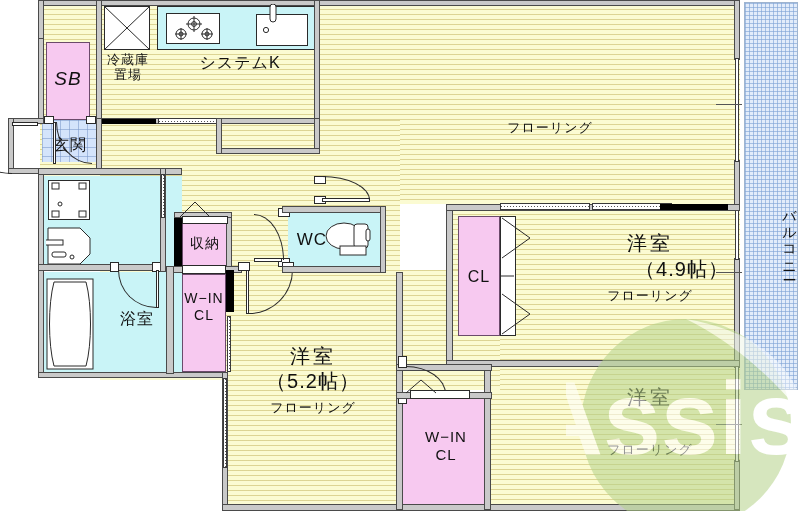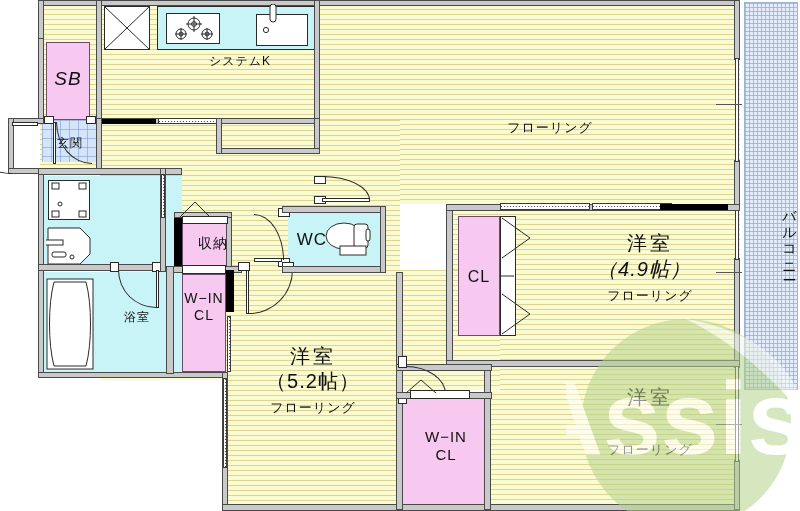--- a/index.html
+++ b/index.html
@@ -89,21 +89,21 @@
     text-align: center;
     line-height: 1.18;
     white-space: pre;
     letter-spacing: 0.5px;
     pointer-events: none;
   }
   .lbl-room-name { font-size: 20px; letter-spacing: 3px; }
   .lbl-room-size { font-size: 20px; letter-spacing: 1px; }
   .lbl-room-mat  { font-size: 13px; letter-spacing: 1px; }
   .lbl-sm { font-size: 13px; letter-spacing: 1px; }
-  .lbl-md { font-size: 12px; letter-spacing: 1px; }
+  .lbl-md { font-size: 16px; letter-spacing: 1px; }
   .lbl-lg { font-size: 22px; letter-spacing: 3px; font-style: italic; }
   .lbl-vert {
     writing-mode: vertical-rl;
     text-orientation: upright;
     letter-spacing: 2px;
     font-size: 14px;
   }
 
   
   .fix { position: absolute; box-sizing: border-box; border: 1px solid #2a2a2a; background: #ffffff; }
@@ -181,20 +181,22 @@
   <div class="abs window-sash" style="left:735px; top:366px; width:4px; height:96px;"></div>
   <div class="abs fix-none" style="left:716px; top:104px; width:26px; height:1px; background:#555;"></div>
   <div class="abs fix-none" style="left:716px; top:272px; width:26px; height:1px; background:#555;"></div>
   <div class="abs fix-none" style="left:716px; top:424px; width:26px; height:1px; background:#555;"></div>
 
   <div class="abs" style="left:104px; top:6px; width:46px; height:44px; background:#ffffff; border:1px solid #2a2a2a;"></div>
   <svg class="abs" style="left:104px; top:6px;" width="46" height="44" viewBox="0 0 46 44">
     <line x1="0" y1="0" x2="46" y2="44" stroke="#2a2a2a" stroke-width="1"></line>
     <line x1="46" y1="0" x2="0" y2="44" stroke="#2a2a2a" stroke-width="1"></line>
   </svg>
+  <div class="lbl lbl-sm" style="left:100px; top:52px; width:56px;">冷蔵庫
+置場</div>
 
   <div class="abs" style="left:157px; top:6px; width:160px; height:44px; background:#c9f4f7; border:1px solid #2a2a2a;"></div>
 
   <div class="abs fix" style="left:166px; top:13px; width:54px; height:31px;"></div>
   <svg class="abs" style="left:166px; top:13px;" width="54" height="31" viewBox="0 0 54 31">
     <g stroke="#2a2a2a" fill="none" stroke-width="1">
       <circle cx="28" cy="11" r="6"></circle>
         <circle cx="28" cy="11" r="2.4"></circle>
       <line x1="28" y1="3" x2="28" y2="19"></line>
         <line x1="20" y1="11" x2="36" y2="11"></line>
@@ -272,21 +274,21 @@
   <div class="abs wall" style="left:38px; top:264px; width:124px; height:7px;"></div>
 
   <div class="abs" style="left:110px; top:262px; width:9px; height:10px; background:#fff; border:1px solid #2a2a2a;"></div>
   <div class="abs" style="left:152px; top:262px; width:9px; height:10px; background:#fff; border:1px solid #2a2a2a;"></div>
   <div class="abs door-leaf" style="left:156px; top:270px; width:3px; height:38px;"></div>
   <div class="abs door-swing swing-bl" style="left:118px; top:270px; width:38px; height:38px;"></div>
 
   <div class="abs wall" style="left:160px; top:168px; width:6px; height:104px;"></div>
   <div class="abs window-dotted" style="left:161px; top:174px; width:4px; height:44px; background-image:repeating-linear-gradient(to bottom,#555 0 1px,transparent 1px 3px); background-size:1px 100%;"></div>
 
-  <div class="lbl lbl-sm" style="left:182px; top:235px; width:46px; font-size:14px;padding-left:8px;">収納</div>
+  <div class="lbl lbl-sm" style="left:182px; top:235px; width:46px; font-size:14px;">収納</div>
   <div class="abs wall-black" style="left:174px; top:218px; width:8px; height:50px;"></div>
   <div class="abs wall" style="left:226px; top:214px; width:6px; height:56px;"></div>
   <div class="abs wall" style="left:174px; top:212px; width:58px; height:6px;"></div>
   <div class="abs" style="left:182px; top:216px; width:46px; height:8px; background:#fff; border:1px solid #2a2a2a;"></div>
   <svg class="abs" style="left:178px; top:200px;" width="34" height="18" viewBox="0 0 34 18">
     <path d="M2 17 L17 2 L32 17" fill="none" stroke="#2a2a2a" stroke-width="1"></path>
   </svg>
 
   <div class="lbl lbl-sm" style="left:178px; top:290px; width:52px; font-size:14px;">W−IN
 CL</div>
@@ -331,21 +333,21 @@
 
   <div class="abs wall" style="left:446px; top:204px; width:7px; height:164px;"></div>
   <div class="abs wall" style="left:446px; top:204px; width:294px; height:7px;"></div>
   <div class="abs wall" style="left:446px; top:360px; width:294px; height:7px;"></div>
 
   <div class="abs window-dotted" style="left:500px; top:203px; width:90px; height:7px;"></div>
   <div class="abs window-dotted" style="left:592px; top:203px; width:80px; height:7px;"></div>
   <div class="abs wall-black" style="left:660px; top:204px; width:68px; height:6px;"></div>
 
   <div class="lbl lbl-room-name" style="left:560px; top:232px; width:180px;">洋室</div>
-  <div class="lbl lbl-room-size" style="left:554px; top:258px; width:180px;font-style:italic;">（4.9帖）</div>
+  <div class="lbl lbl-room-size" style="left:592px; top:258px; width:180px;">（4.9帖）</div>
   <div class="lbl lbl-room-mat" style="left:560px; top:288px; width:180px;">フローリング</div>
 
   <div class="lbl lbl-sm" style="left:458px; top:268px; width:42px; font-size:16px;">CL</div>
   <div class="abs" style="left:500px; top:216px; width:16px; height:120px; background:#ffffff; border:1px solid #2a2a2a;"></div>
   <svg class="abs" style="left:500px; top:216px;" width="34" height="120" viewBox="0 0 34 120">
     <path d="M2 2 L30 22 L2 42" fill="none" stroke="#2a2a2a" stroke-width="1"></path>
     <path d="M2 78 L30 98 L2 118" fill="none" stroke="#2a2a2a" stroke-width="1"></path>
     <line x1="0" y1="60" x2="14" y2="60" stroke="#2a2a2a" stroke-width="1"></line>
   </svg>
 

